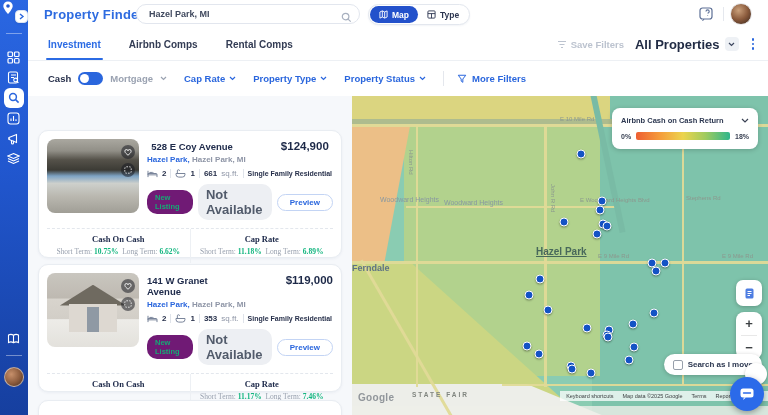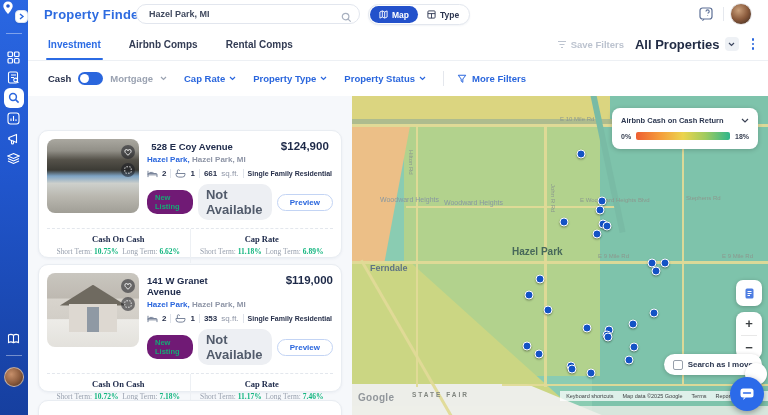--- a/index.html
+++ b/index.html
@@ -434,21 +434,20 @@
         <div class="row4">
           <span class="badge-g">New Listing</span>
           <span class="badge-n">Not Available</span>
           <button class="preview">Preview</button>
         </div>
       </div>
     </div>
     <div class="card-stats">
       <div class="stat-col first">
         <div class="stat-h">Cash On Cash</div>
-        <div class="stat-l"><span>Short Term:</span> <b>10.72%</b>&nbsp; <span>Long Term:</span> <b>7.18%</b></div>
       </div>
       <div class="stat-col">
         <div class="stat-h">Cap Rate</div>
         <div class="stat-l"><span>Short Term:</span> <b>11.17%</b>&nbsp; <span>Long Term:</span> <b>7.46%</b></div>
       </div>
     </div>
   </div>
 
   <div class="card card3"></div>
 </div>
@@ -477,22 +476,22 @@
 
   <span class="maplabel" style="left:208px;top:20px;">E 10 Mile Rd</span>
   <span class="maplabel" style="left:228px;top:101px;">E Woodward Heights Blvd</span>
   <span class="maplabel" style="left:334px;top:99px;">Stephens Rd</span>
   <span class="maplabel" style="left:246px;top:157px;">E 9 Mile Rd</span>
   <span class="maplabel" style="left:370px;top:157px;">E 9 Mile Rd</span>
   <span class="maplabel vlabel" style="left:62px;top:54px;">Hilton Rd</span>
   <span class="maplabel vlabel" style="left:204px;top:88px;">John R Rd</span>
   <span class="area1" style="left:28px;top:100px;">Woodward Heights</span>
   <span class="area1" style="left:92px;top:103px;">Woodward Heights</span>
-  <span class="citylabel" style="left:160px;top:150px;">Hazel Park</span>
-  <span class="ferndale" style="left:9px;top:167px;padding-left:9px;">Ferndale</span>
+  <span class="citylabel" style="left:184px;top:150px;text-decoration:underline;">Hazel Park</span>
+  <span class="ferndale" style="left:0;top:167px;">Ferndale</span>
   <span class="statefair" style="left:60px;top:295px;">STATE FAIR</span>
 
   <div>
       <div class="marker" style="left: 229px; top: 58px;"></div>
       <div class="marker" style="left: 250px; top: 105px;"></div>
       <div class="marker" style="left: 248px; top: 114px;"></div>
       <div class="marker" style="left: 212px; top: 126px;"></div>
       <div class="marker" style="left: 251px; top: 128px;"></div>
       <div class="marker" style="left: 255px; top: 130px;"></div>
       <div class="marker" style="left: 245px; top: 138px;"></div>

